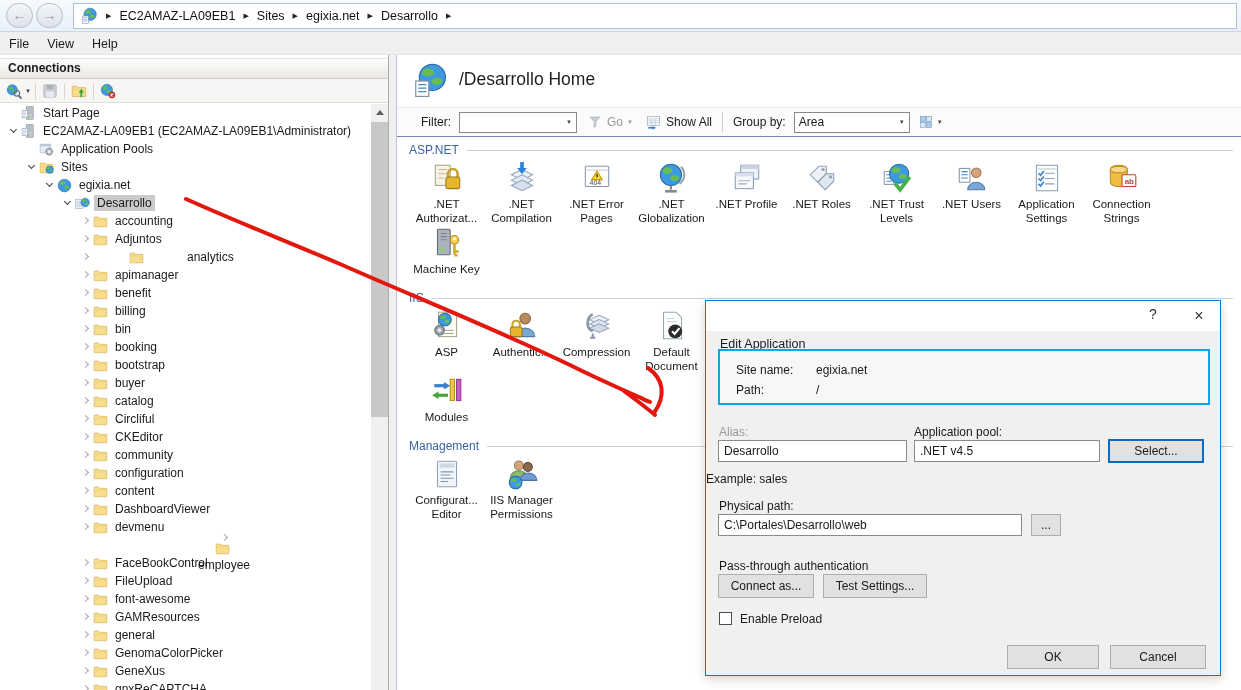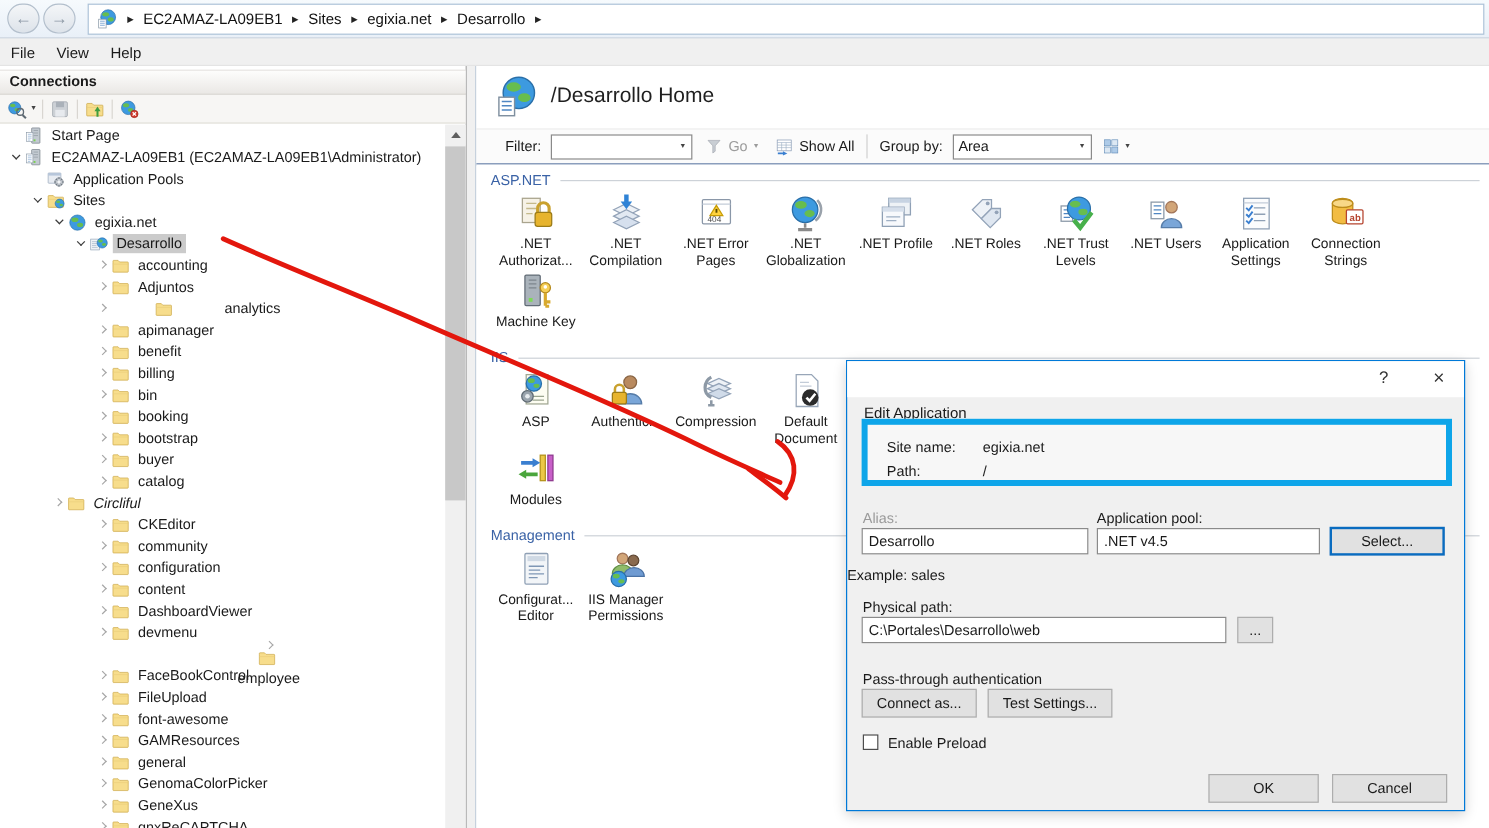--- a/index.html
+++ b/index.html
@@ -94,21 +94,21 @@
   #dialog { position:absolute; left:705px; top:300px; width:516px; height:376px; background:#f0f0f0;
     border:1px solid #0079d8; z-index:50; box-shadow:0 3px 10px rgba(0,0,0,0.18); }
   #dlg-titlebar { position:absolute; left:0; top:0; width:100%; height:30px; background:#fff; }
   #dlg-title { position:absolute; left:14px; top:8px; font-size:12.5px;margin-top:28px; }
   #dlg-help { position:absolute; left:436px; top:5px; width:22px; height:20px; text-align:center;
     font-size:14px; color:#333; }
   #dlg-close { position:absolute; left:478px; top:3px; width:30px; height:24px; text-align:center;
     font-size:16px; color:#333; line-height:24px; }
   #dlg-body { position:absolute; left:0; top:30px; right:0; bottom:0; }
   #dlg-infobox { position:absolute; left:12px; top:18px; width:492px; height:56px; background:#f7f7f7;
-    border:5px solid #0ea5e9; padding:9px 16px; }
+    border:2px solid #0ea5e9; padding:9px 16px; }
   .inforow { display:flex; height:20px; align-items:center; }
   .inforow .k { width:80px; }
   .dlbl { position:absolute; font-size:12px; }
   .dinput { position:absolute; height:22px; background:#fff; border:1px solid #8a8a8a;
     font-size:12px; line-height:20px; padding:0 5px; }
   .dbtn { position:absolute; height:24px; background:#e1e1e1; border:1px solid #adadad;
     font-size:12px; text-align:center; line-height:22px; }
   #btn-select { border:2px solid #0a6cc0; line-height:20px; }
   #chk-preload { position:absolute; left:13px; top:281px; width:13px; height:13px; background:#fff;
     border:1px solid #4d4d4d; }
@@ -408,21 +408,21 @@
           <span class="chev"></span>
         </span>
         <span class="icon-img ticon">
           <svg width="17" height="17" viewBox="0 0 32 32">
             <path d="M4 10.5V8.5a1 1 0 0 1 1-1h7l2.5 2.5H27a1 1 0 0 1 1 1v14a1 1 0 0 1-1 1H5a1 1 0 0 1-1-1z" fill="#f7dd8c" stroke="#c8a23e"></path>
             <path d="M4 13.5h24" stroke="#e9cd79"></path>
           </svg>
         </span>
         <span class="tlabel">catalog</span>
       </div>
-      <div class="trow" style="padding-left: 41px; font-style: italic;">
+      <div class="trow" style="padding-left: 78px;">
         <span class="exp">
           <span class="chev"></span>
         </span>
         <span class="icon-img ticon">
           <svg width="17" height="17" viewBox="0 0 32 32">
             <path d="M4 10.5V8.5a1 1 0 0 1 1-1h7l2.5 2.5H27a1 1 0 0 1 1 1v14a1 1 0 0 1-1 1H5a1 1 0 0 1-1-1z" fill="#f7dd8c" stroke="#c8a23e"></path>
             <path d="M4 13.5h24" stroke="#e9cd79"></path>
           </svg>
         </span>
         <span class="tlabel">Circliful</span>

